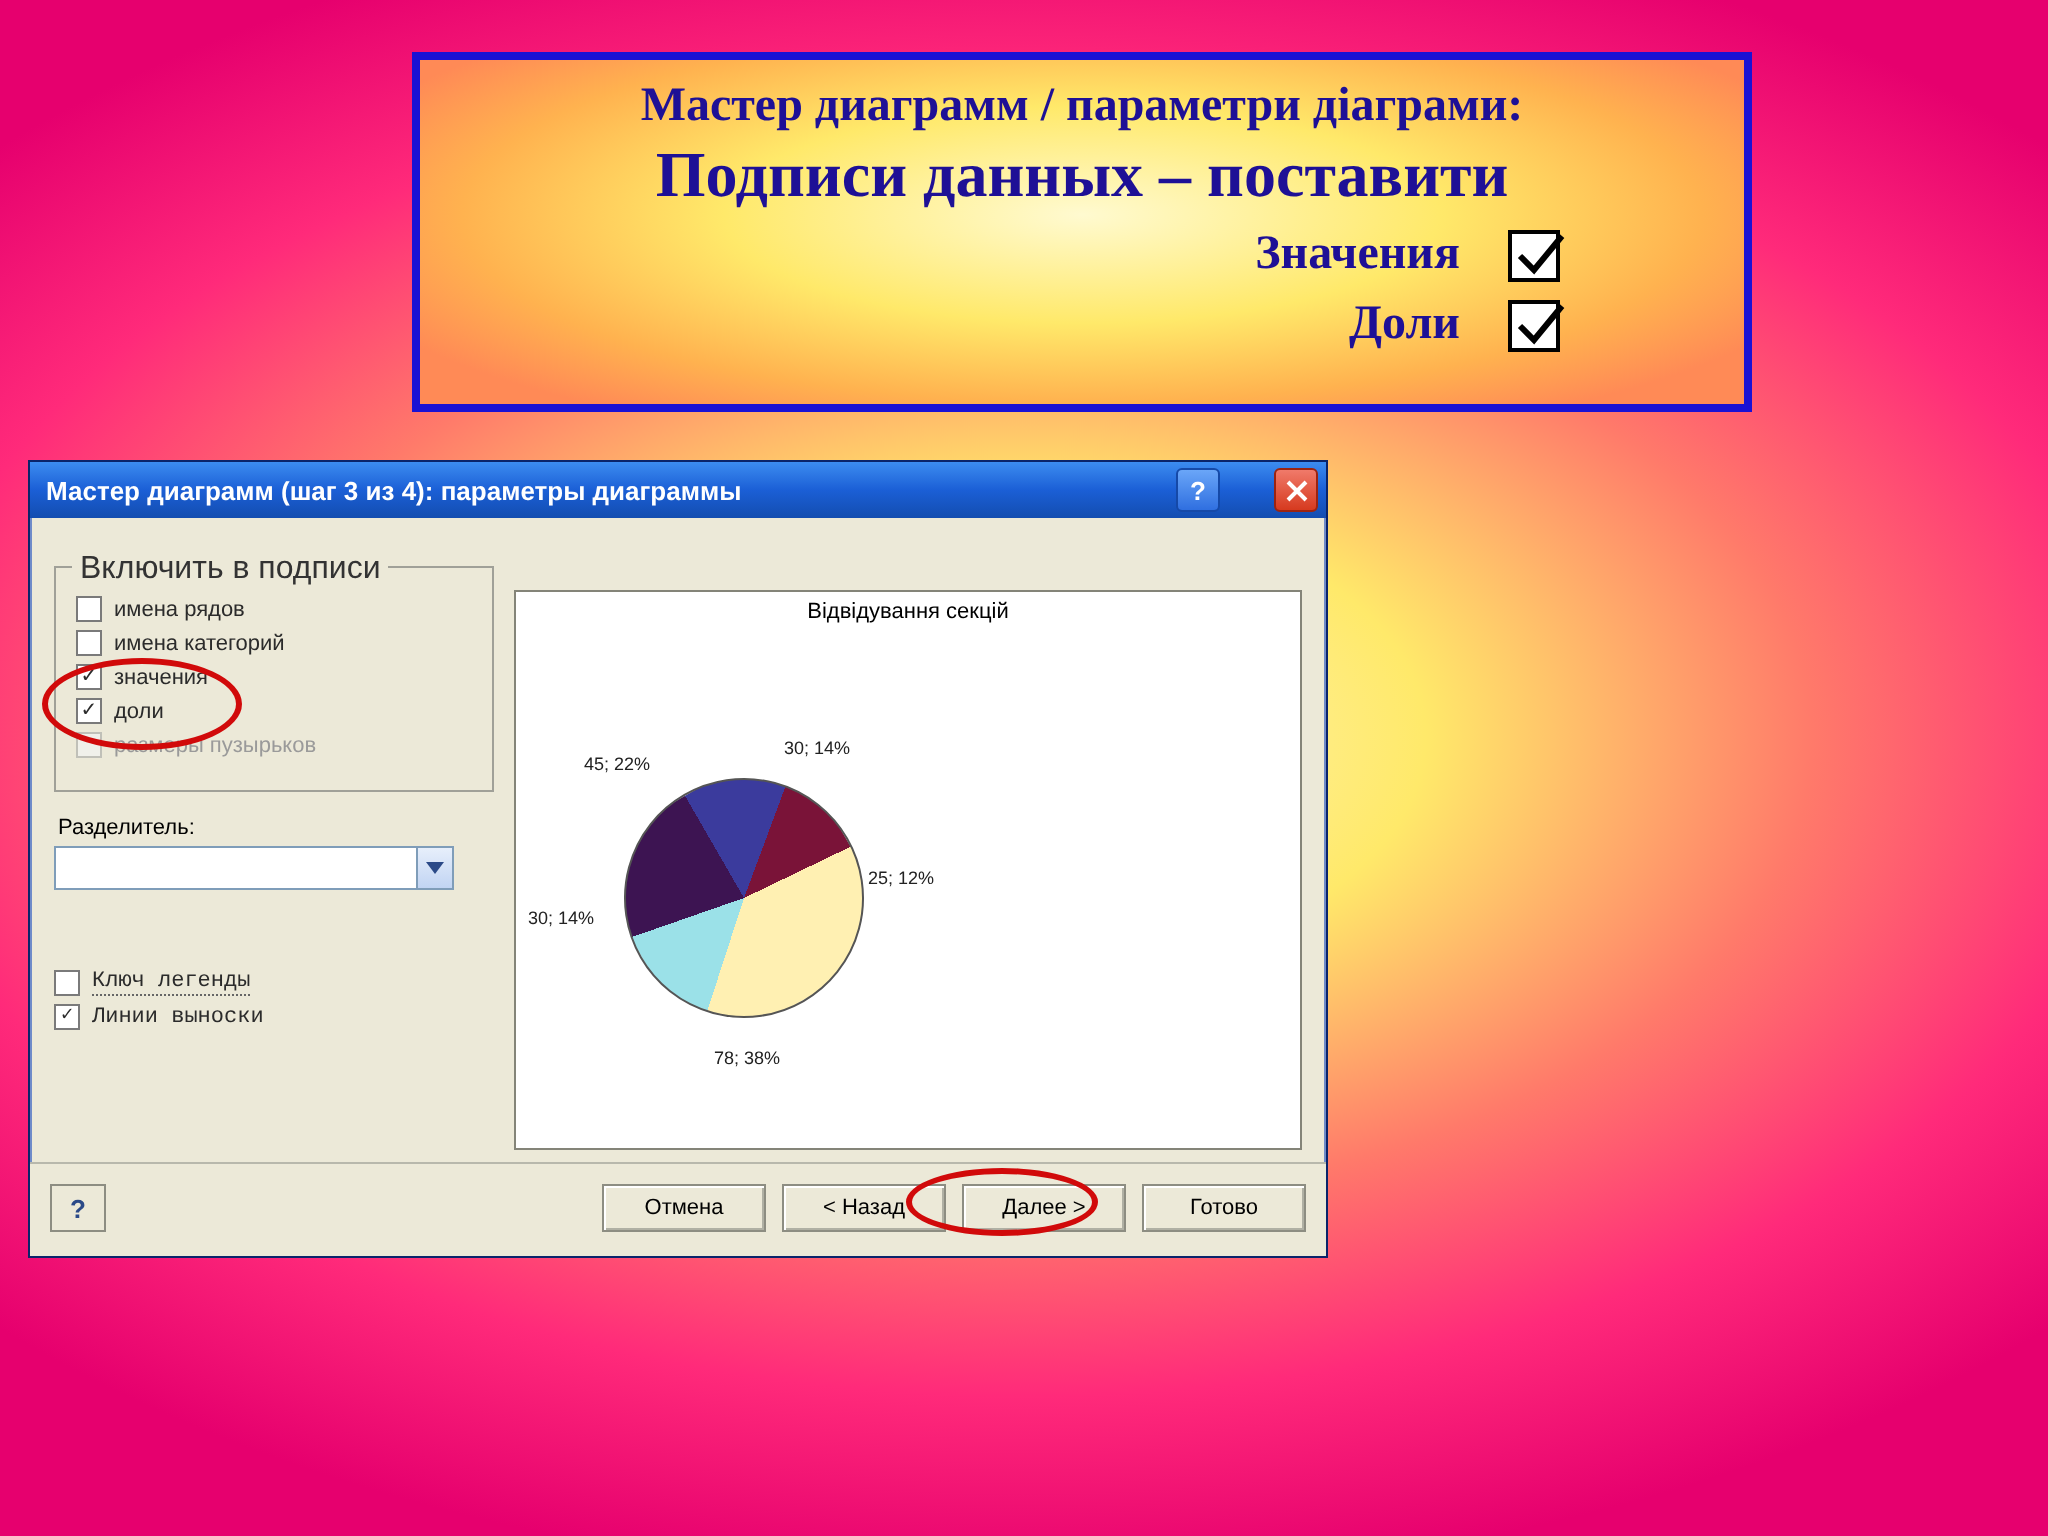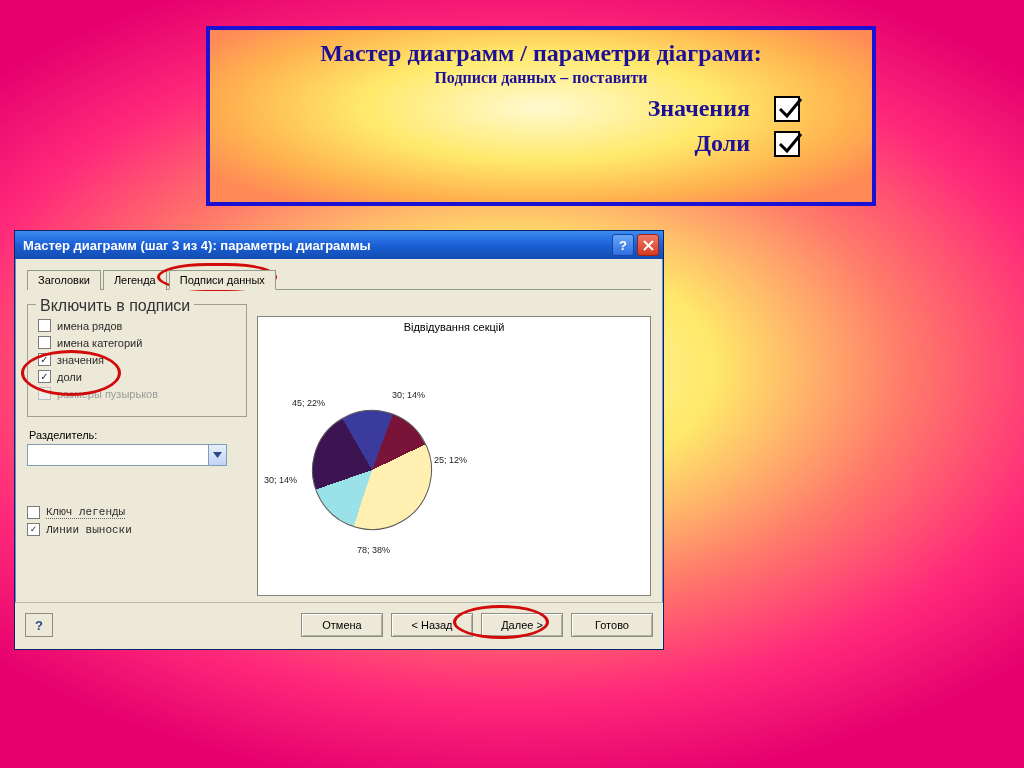--- a/index.html
+++ b/index.html
@@ -8,27 +8,27 @@
     background: radial-gradient(ellipse 70% 55% at 50% 48%, #fff6c0 0%, #ffe96a 28%, #ff7a6a 55%, #ff2a7a 78%, #e6006e 100%);
     position: relative;
   }
   
   .panel {
     position: absolute;
     left: 206px; top: 26px;
     width: 670px; height: 180px;
     background: radial-gradient(ellipse 60% 70% at 50% 45%, #fffad0 0%, #ffe96a 45%, #ffb24f 78%, #ff8a56 100%);
     border: 4px solid #1a11d4;
-    padding: 10px 12px;
+    padding: 10px 32px;
     font-family: 'Times New Roman', serif;
     color: #1e1096;
     font-weight: bold;
   }
   .panel .line1 { text-align: center; font-size: 24px; }
-  .panel .line2 { text-align: center; font-size: 16px; margin-top: 2px; }
+  .panel .line2 { text-align: center; font-size: 32px; margin-top: 2px; }
   .panel .kv { display: flex; align-items: center; justify-content: flex-end; gap: 24px; padding-right: 60px; margin-top: 8px; font-size: 24px; }
   .panel .kv span { min-width: 140px; text-align: right; }
   .panel .chk {
     width: 26px; height: 26px; border: 2px solid #000; background: #fff; position: relative;
   }
   .panel .chk svg { position: absolute; left: 1px; top: -2px; }
   
   .dialog {
     position: absolute;
     left: 14px; top: 230px;
@@ -36,20 +36,21 @@
     background: #ece9d8;
     border: 1px solid #0a246a;
     box-shadow: 0 0 0 1px #6f8bc9 inset;
   }
   .titlebar {
     height: 28px;
     background: linear-gradient(to bottom, #3c8cf0 0%, #1b5fd6 50%, #134db0 100%);
     display: flex; align-items: center;
     color: #fff; font-size: 13px; font-weight: bold;
     padding: 0 4px 0 8px;
+    gap: 24px;
   }
   .titlebar .ttl { flex: 1; }
   .titlebar .tbtn {
     width: 22px; height: 22px; margin-left: 3px; border-radius: 3px;
     display: flex; align-items: center; justify-content: center;
     font-family: Arial; font-size: 13px; font-weight: bold;
   }
   .tbtn.help { background: linear-gradient(#6aa6f8,#2f6fe0); border:1px solid #1549a8; color:#fff; }
   .tbtn.close { background: linear-gradient(#f07a6a,#d63a1f); border:1px solid #9c2310; color:#fff; }
   .dlgbody { padding: 10px 12px 6px; }
@@ -174,26 +175,20 @@
   <div class="titlebar">
     <div class="ttl">Мастер диаграмм (шаг 3 из 4): параметры диаграммы</div>
     <div class="tbtn help">?</div>
     <div class="tbtn close">
       <svg width="11" height="11" viewBox="0 0 11 11">
           <path d="M1 1 L10 10 M10 1 L1 10" stroke="#fff" stroke-width="2"></path>
         </svg>
     </div>
   </div>
   <div class="dlgbody">
-    <div class="tabs" style="position:relative;">
-      <div class="tab">Заголовки</div>
-      <div class="tab">Легенда</div>
-      <div class="tab active">Подписи данных</div>
-      <div class="tab-oval" style="left:130px; top:-6px; width:120px; height:28px;"></div>
-    </div>
 
     <div class="content" style="position:relative;">
       <div class="leftcol">
         <div class="groupbox">
           <div class="gtitle">Включить в подписи</div>
           <div class="chkrow">
             <span class="winchk"></span>
             <span>имена рядов</span>
           </div>
           <div class="chkrow">

